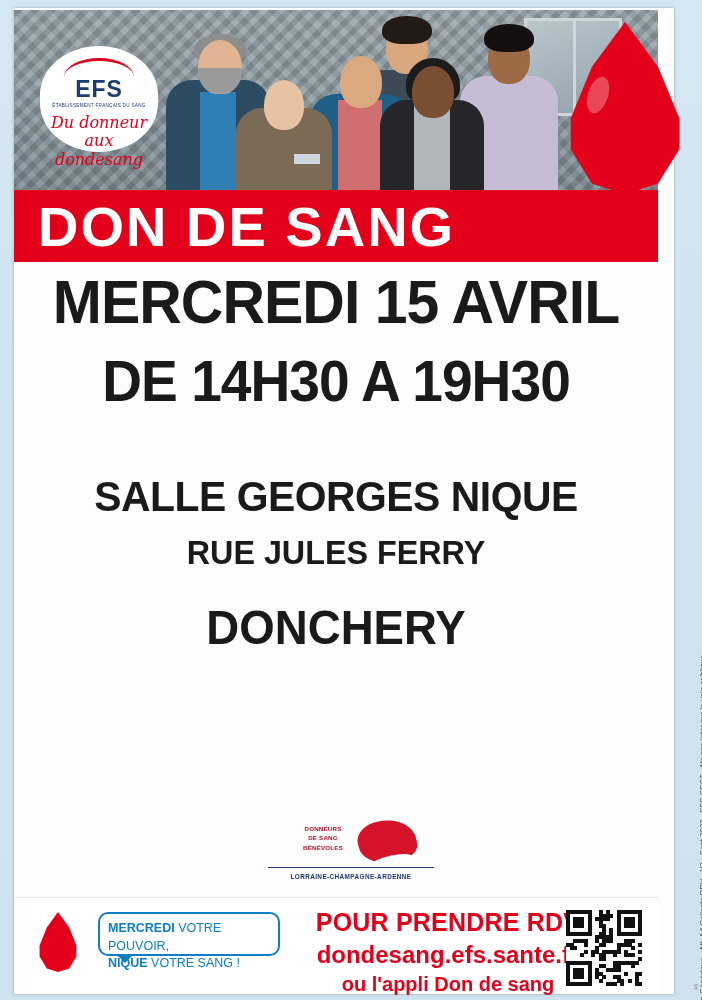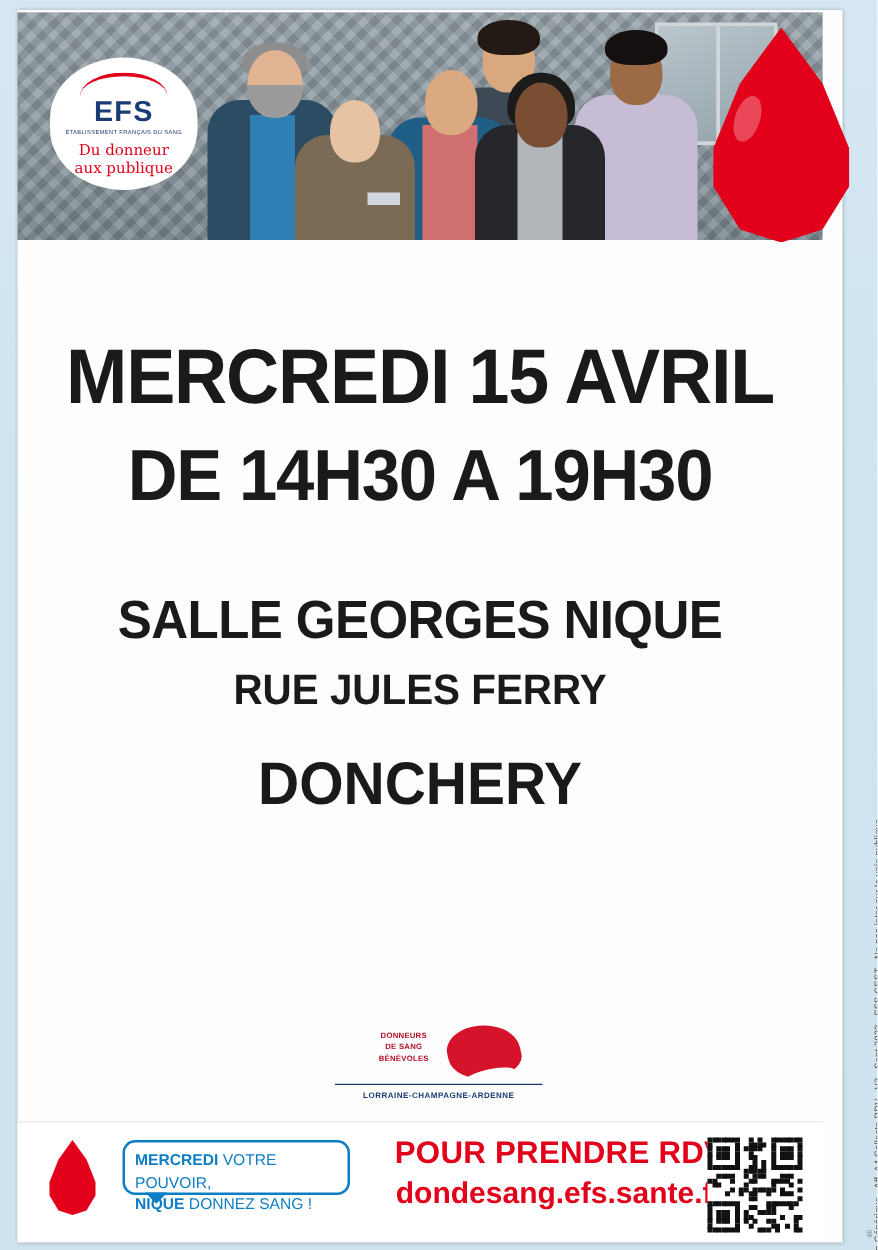--- a/index.html
+++ b/index.html
@@ -147,21 +147,22 @@
   }
   .efs-logo .efs-sub {
     font-size: 4.6px;
     color: #1b3b74;
     letter-spacing: 0.3px;
     margin-top: 2px;
   }
   .efs-logo .efs-slog {
     margin-top: 6px;
     font-family: "DejaVu Serif", serif;
-    font-size: 12px;
+    font-style: italic;
+    font-size: 16px;
     color: #e2001a;
     line-height: 1.15;
   }
 
   
   .drop {
     position: absolute;
     right: 18px;
     top: 22px;
     width: 118px;
@@ -446,27 +447,30 @@
         <div class="hair"></div>
         <div class="head"></div>
     </div>
 
     <div class="efs-logo">
       <div class="efs-arc"></div>
       <div class="efs-main">EFS</div>
       <div class="efs-sub">ÉTABLISSEMENT FRANÇAIS DU SANG</div>
       <div class="efs-slog">
         <div>Du donneur</div>
-        <div>aux publique</div>
+        <div>aux dondesang</div>
       </div>
     </div>
   </div>
 
   <div class="drop"></div>
 
+  <div class="title-bar">
+    <div class="title-text">DON DE SANG</div>
+  </div>
 
   <div class="main">
     <div class="line-date">MERCREDI 15 AVRIL</div>
     <div class="line-hours">DE 14H30 A 19H30</div>
     <div class="line-venue">SALLE GEORGES NIQUE</div>
     <div class="line-street">RUE JULES FERRY</div>
     <div class="line-city">DONCHERY</div>
   </div>
 
   <div class="assoc">
@@ -480,26 +484,27 @@
     <div class="a-bottom">LORRAINE-CHAMPAGNE-ARDENNE</div>
   </div>
 
   <div class="bottom">
     <div class="mini-drop"></div>
 
     <div class="share-bubble">
       <span>MERCREDI</span>
       <span class="light">VOTRE POUVOIR,</span><br>
       <span>NIQUE</span>
-      <span class="light">DONNEZ SANG !</span>
+      <span class="light">VOTRE SANG !</span>
     </div>
 
     <div class="rdv">
       <div class="r1">POUR PRENDRE RDV</div>
       <div class="r2">dondesang.efs.sante.fr</div>
+      <div class="r3">ou l'appli Don de sang</div>
     </div>
 
     <div class="qr">
         <div class="qr-cell" style="left: 32.5714px; top: 0px; width: 4px; height: 4px;"></div>
         <div class="qr-cell" style="left: 39.8095px; top: 0px; width: 4px; height: 4px;"></div>
         <div class="qr-cell" style="left: 32.5714px; top: 3.61905px; width: 4px; height: 4px;"></div>
         <div class="qr-cell" style="left: 36.1905px; top: 3.61905px; width: 4px; height: 4px;"></div>
         <div class="qr-cell" style="left: 39.8095px; top: 3.61905px; width: 4px; height: 4px;"></div>
         <div class="qr-cell" style="left: 43.4286px; top: 3.61905px; width: 4px; height: 4px;"></div>
         <div class="qr-cell" style="left: 28.9524px; top: 7.2381px; width: 4px; height: 4px;"></div>

